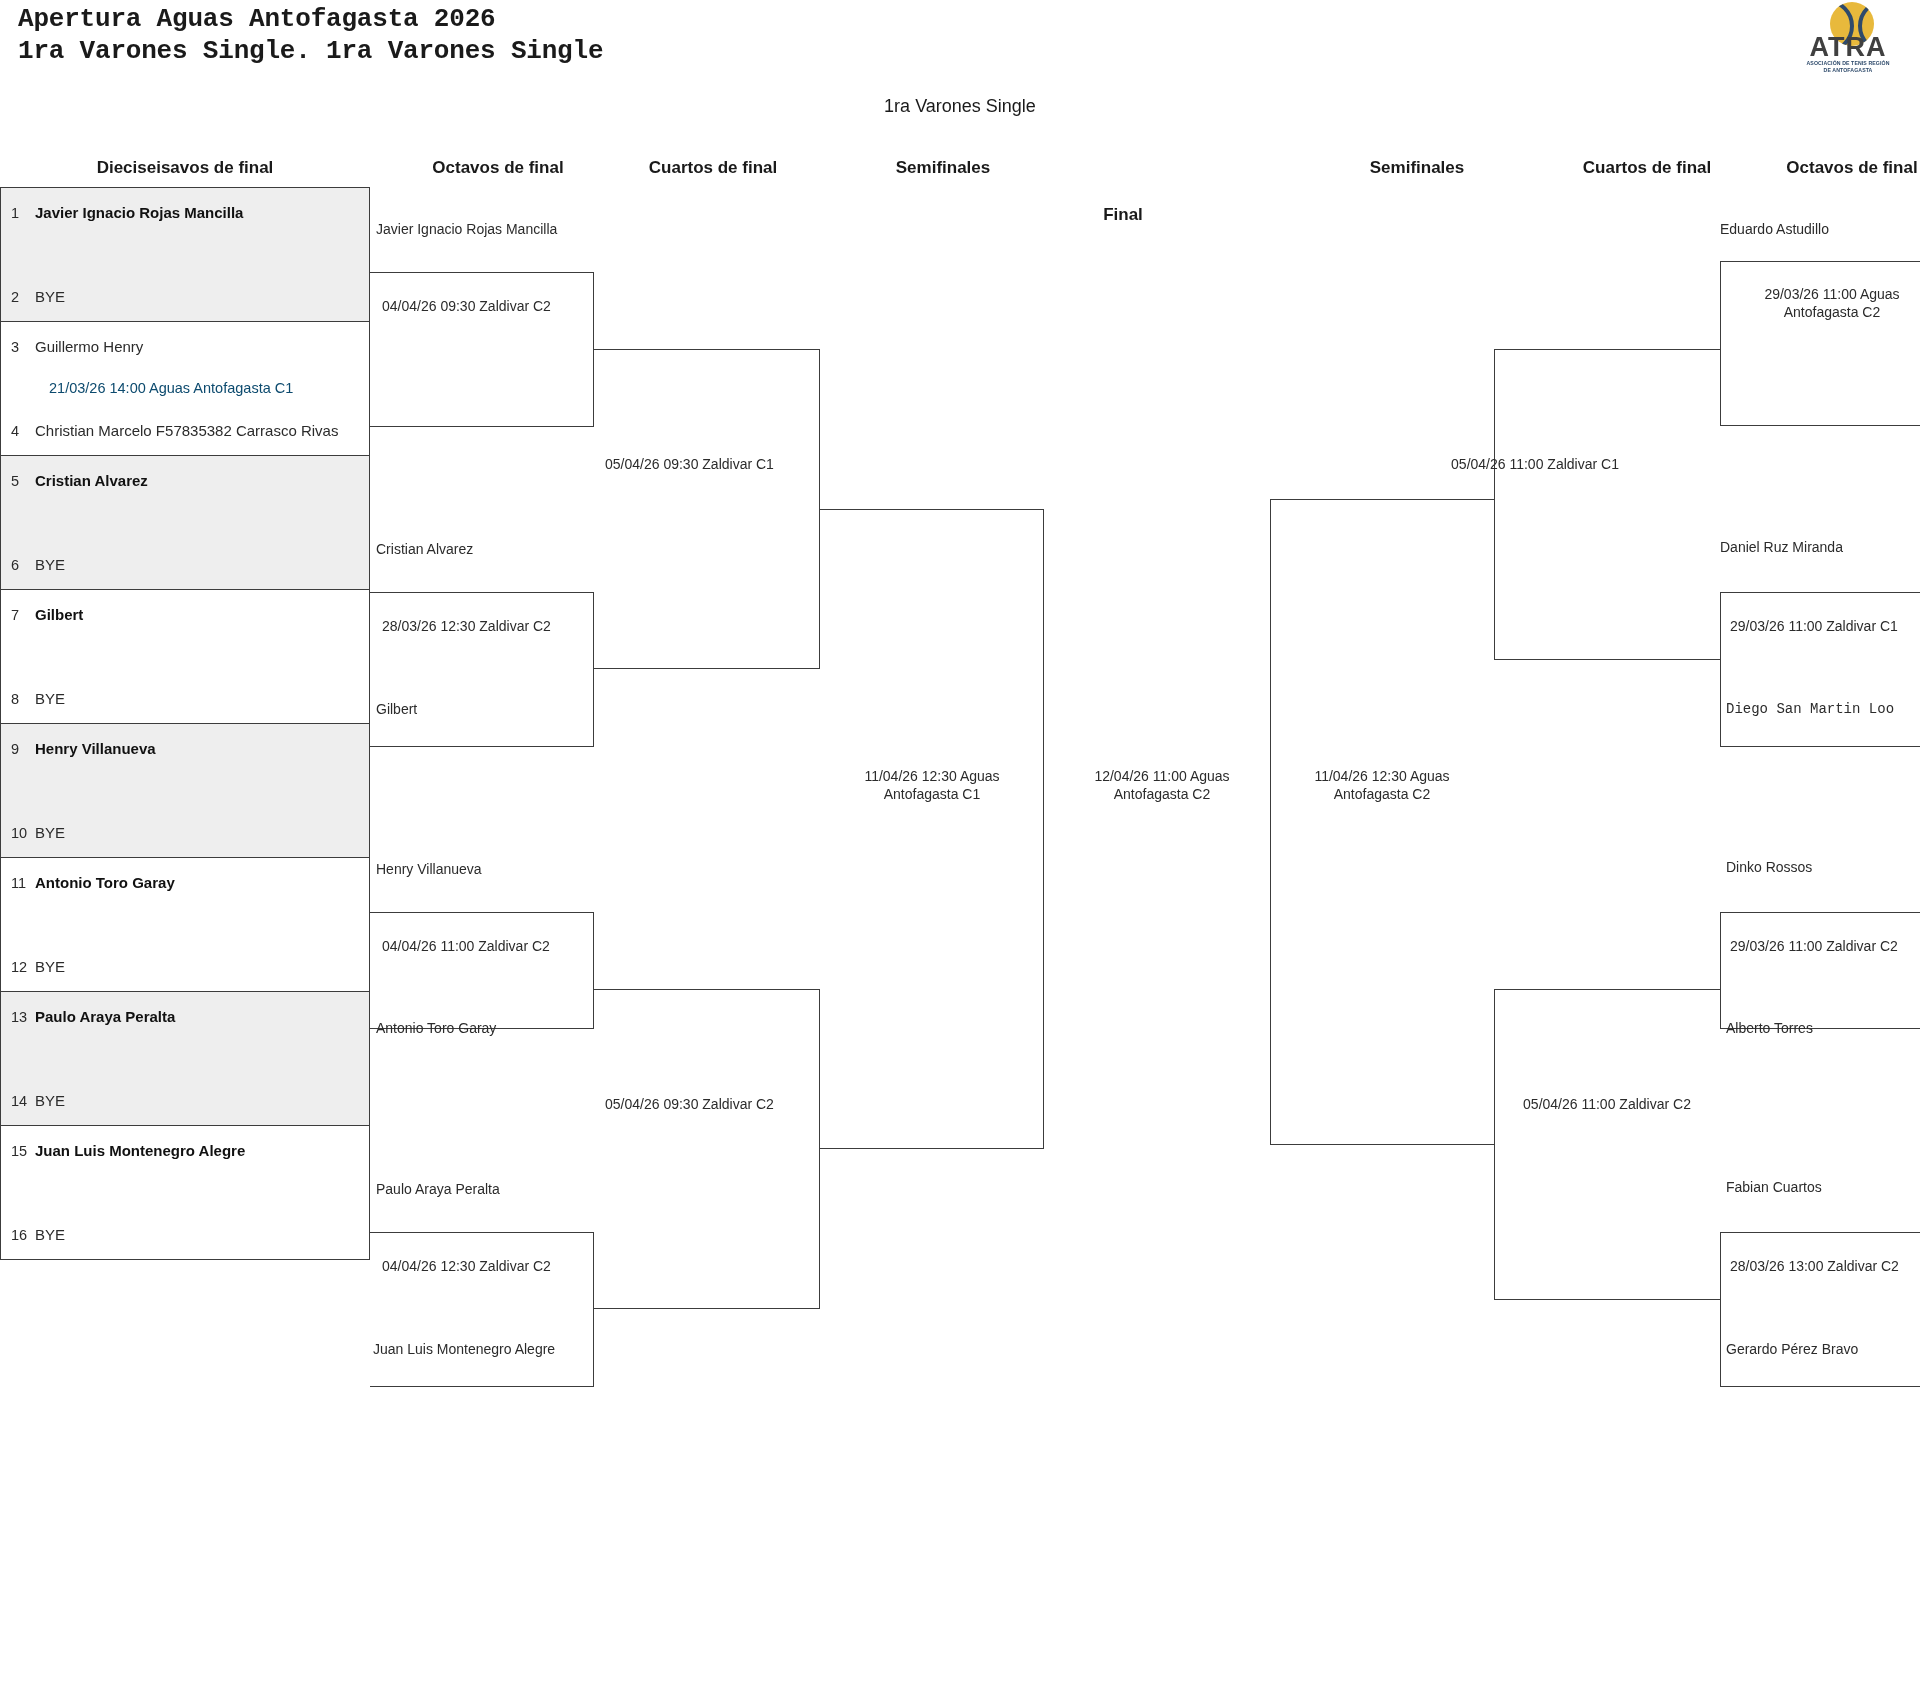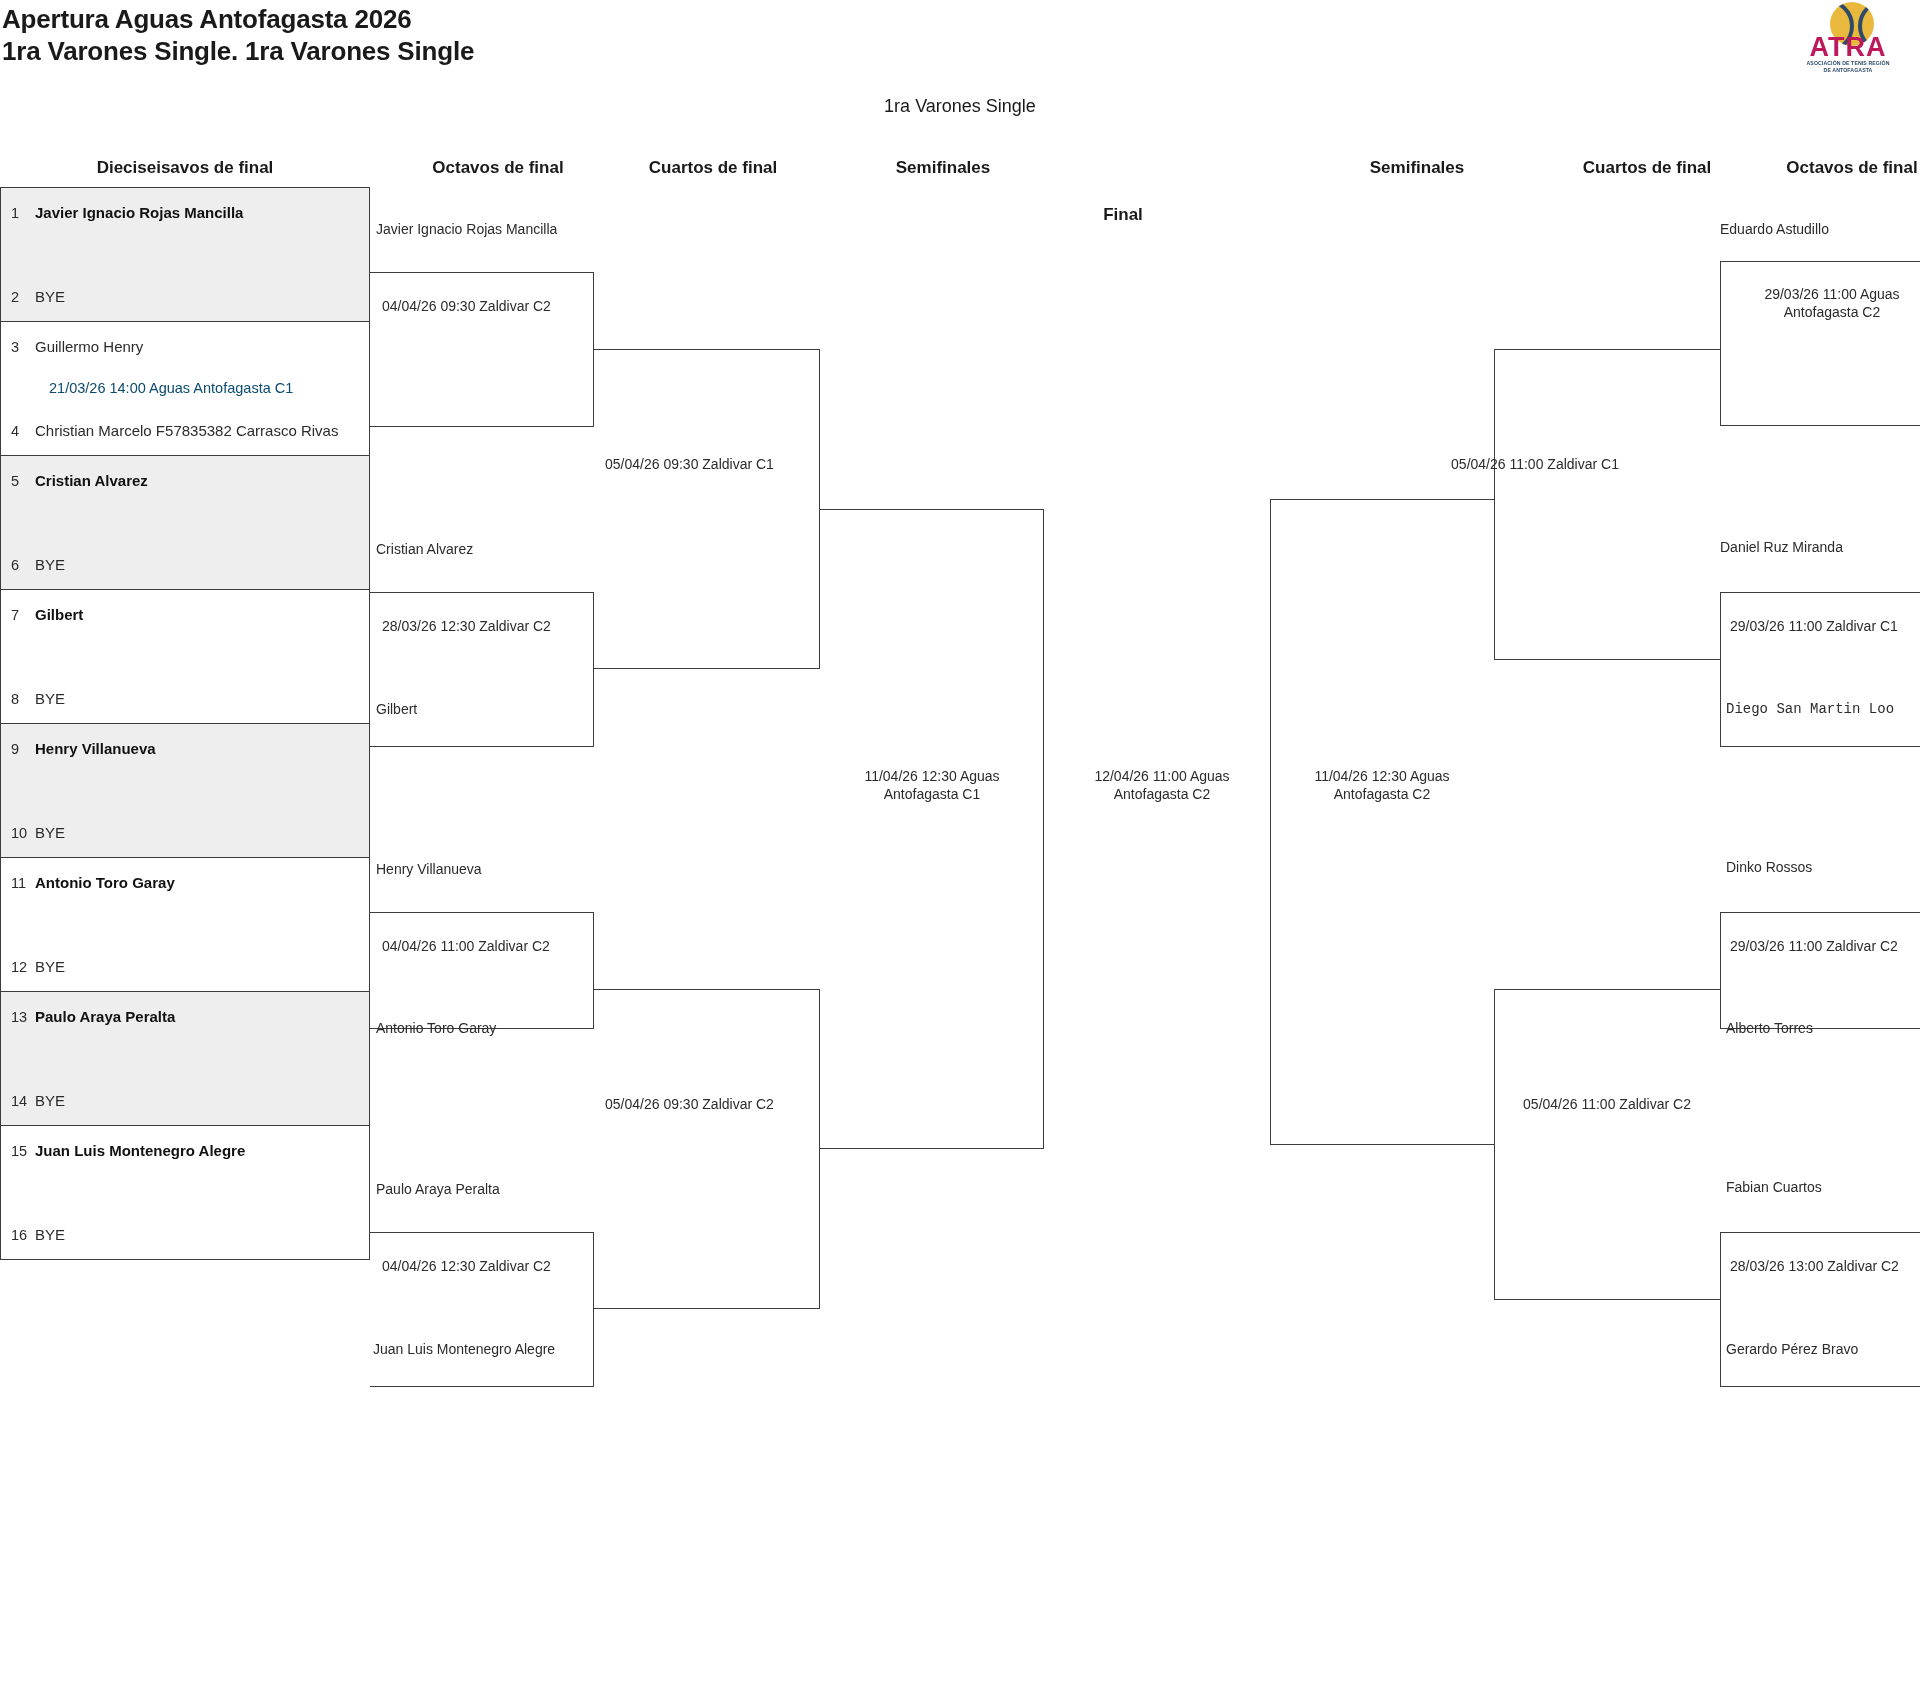--- a/index.html
+++ b/index.html
@@ -13,22 +13,23 @@
     position: relative;
     width: 1920px;
     height: 1705px;
     overflow: hidden;
     background: #fff;
   }
 
   
   .title-block {
     position: absolute;
-    left: 2px; top: 4px;
+    left: 18px; top: 4px;
     line-height: 1.22;
+    font-family: Liberation Mono, monospace;
   }
   .title-line1 {
     font-size: 26px;
     font-weight: 700;
     letter-spacing: -0.2px;
     white-space: nowrap;
   }
   .title-line2 {
     font-size: 26px;
     font-weight: 700;
@@ -59,21 +60,21 @@
   .logo-ball:before { left: -30px; top: -3px; }
   .logo-ball:after  { left: 28px;  top: -3px; }
   .logo-word {
     position: absolute;
     left: 0; top: 30px;
     width: 88px;
     text-align: center;
     font-size: 27px;
     font-weight: 800;
     letter-spacing: 1px;
-    color: #be185d;
+    color: #404040;
     font-family: "Liberation Sans", sans-serif;
   }
   .logo-sub {
     position: absolute;
     left: 0; top: 58px;
     width: 88px;
     text-align: center;
     font-size: 5.2px;
     font-weight: 700;
     color: #2e4a6b;

